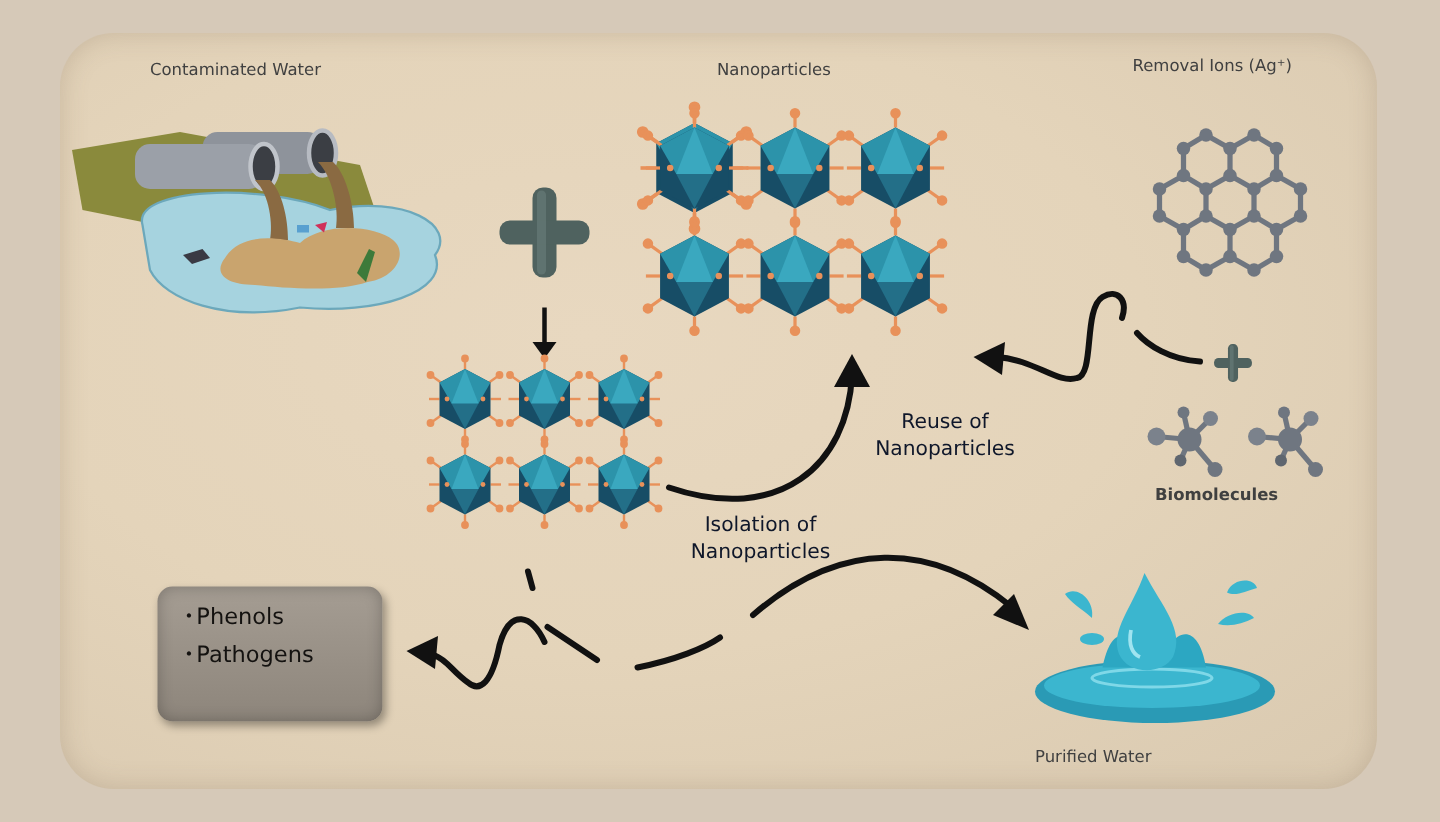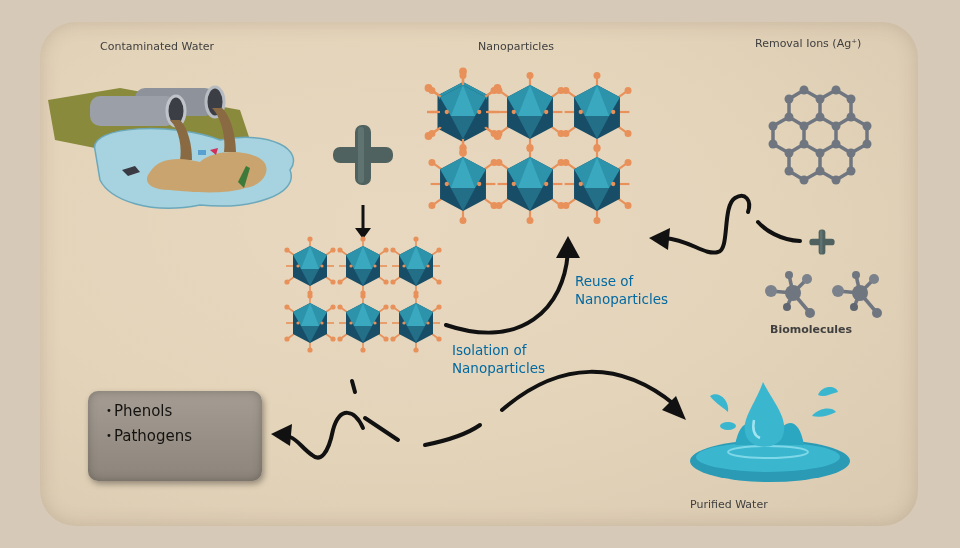--- a/index.html
+++ b/index.html
@@ -1,23 +1,23 @@
 <!DOCTYPE html>
 <html><head>
 <meta charset="utf-8">
 <style>
   html,body{margin:0;padding:0;}
   body{width:960px;height:548px;overflow:hidden;background:#d6c9b8;font-family:"DejaVu Sans","Liberation Sans",sans-serif;position:relative;}
   .panel{position:absolute;left:40px;top:22px;width:878px;height:504px;border-radius:36px;
     background:radial-gradient(ellipse at 40% 40%, #e8d8c0 0%, #e4d4ba 50%, #d9c9b0 100%);
     box-shadow:0 0 18px rgba(120,100,80,0.25) inset;}
   .lbl{position:absolute;color:#404040;font-size:11px;white-space:nowrap;}
-  .small{font-size:13.5px;text-align:left;line-height:18px;color:#0369a1;}
+  .small{font-size:13.5px;text-align:center;line-height:18px;color:#0f172a;}
   svg.layer{position:absolute;left:0;top:0;}
-  .box{position:absolute;left:88px;top:391px;width:174px;height:90px;border-radius:10px;
+  .box{position:absolute;left:105px;top:391px;width:150px;height:90px;border-radius:10px;
     background:linear-gradient(#a59d93,#8d857b);box-shadow:2px 3px 6px rgba(0,0,0,0.35), inset 0 0 10px rgba(0,0,0,0.25);}
   .box ul{list-style:none;margin:0;padding:8px 0 0 18px;}
   .box li{font-size:15px;color:#141210;line-height:24.5px;}
   .box li::before{content:"•";font-size:10px;margin-right:2px;vertical-align:middle;}
 </style>
 </head>
 <body>
 
 <div class="panel"></div>
 

